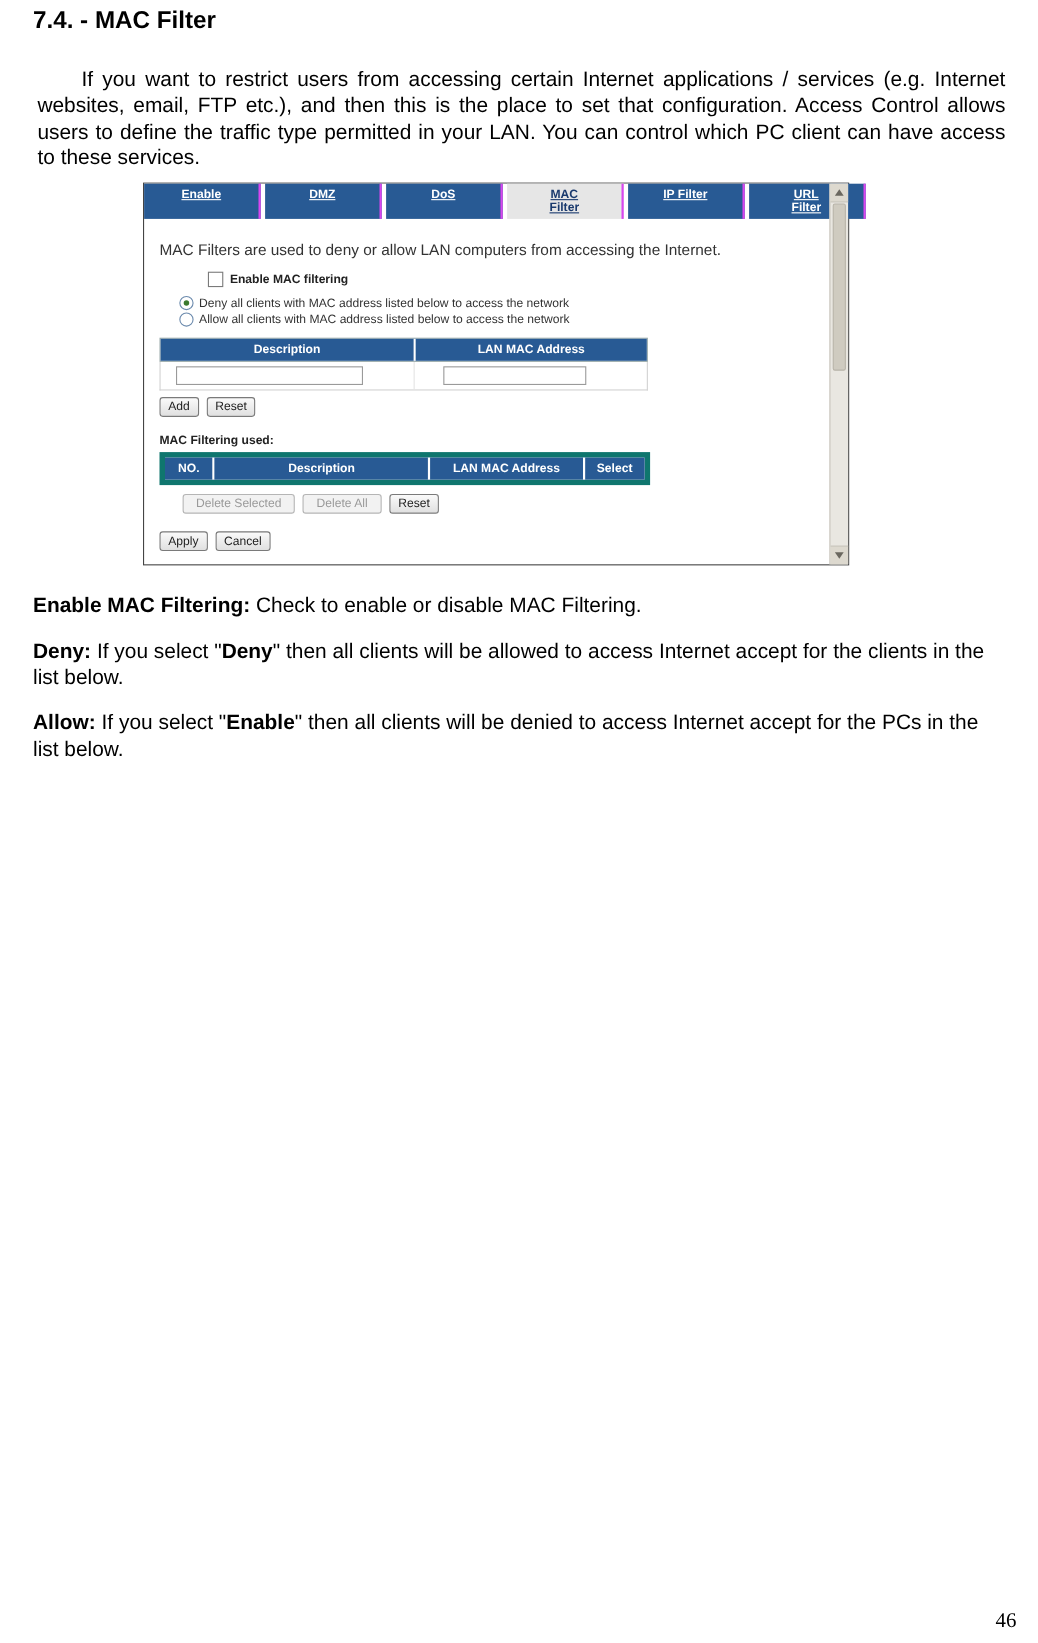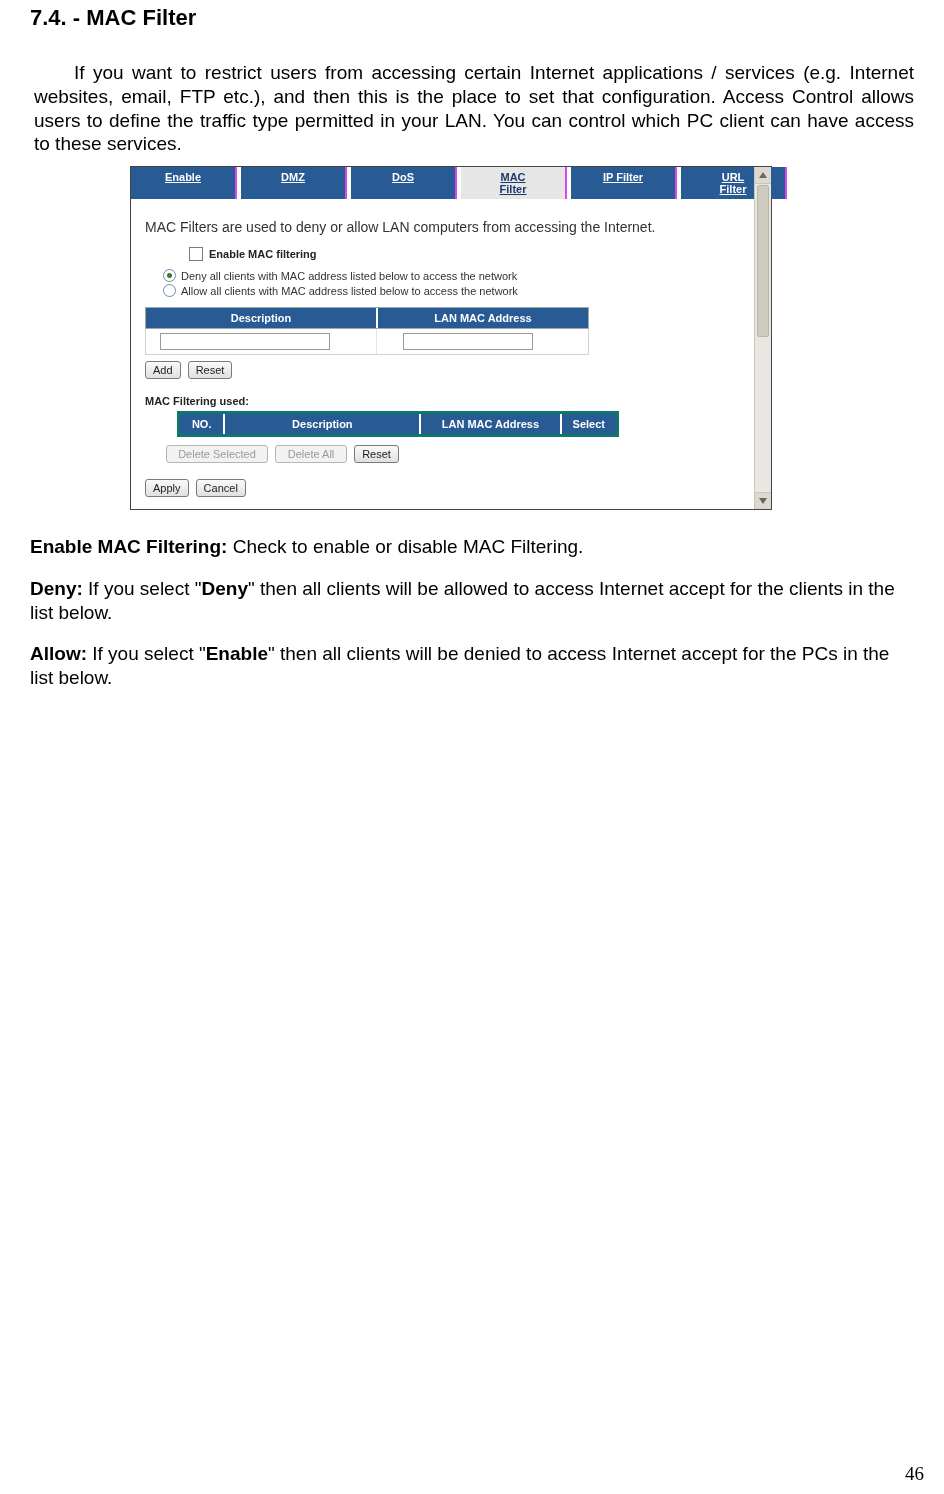--- a/index.html
+++ b/index.html
@@ -95,23 +95,22 @@
   .btnrow { margin:6px 0 16px 0; }
   .btn {
     display:inline-block; border:1px solid #7a7a7a; border-radius:3px;
     background:linear-gradient(#fafafa,#e0e0e0);
     padding:2px 7px; font-size:11px; color:#222; margin-right:4px;
     font-family: Tahoma, Arial, sans-serif;
   }
   .btn.disabled { color:#9a9a9a; border-color:#b5b5b5; background:#f2f2f2;}
   .tbl-title { font-weight:bold; color:#222; margin:4px 0 4px 0; }
   .ftable {
-    border:3px solid #0f766e;
+    border:5px solid #0f766e;
     display:flex;
-    margin-left:32px;
   }
   .fcell { background:#285a94; color:#fff; font-weight:bold; text-align:center; padding:4px 4px; font-size:11px;}
   .fcell.n1 { width:38px; border-right:2px solid #fff;}
   .fcell.n2 { width:200px; border-right:2px solid #fff;}
   .fcell.n3 { width:140px; border-right:2px solid #fff;}
   .fcell.n4 { width:50px;}
   .footer-btns { text-align:left; margin:10px 4px 2px 0;}
   .scrollbar {
     position:absolute; right:0; top:0; bottom:0; width:16px;
     background:#e9e7e1; border-left:1px solid #c9c6bd;

